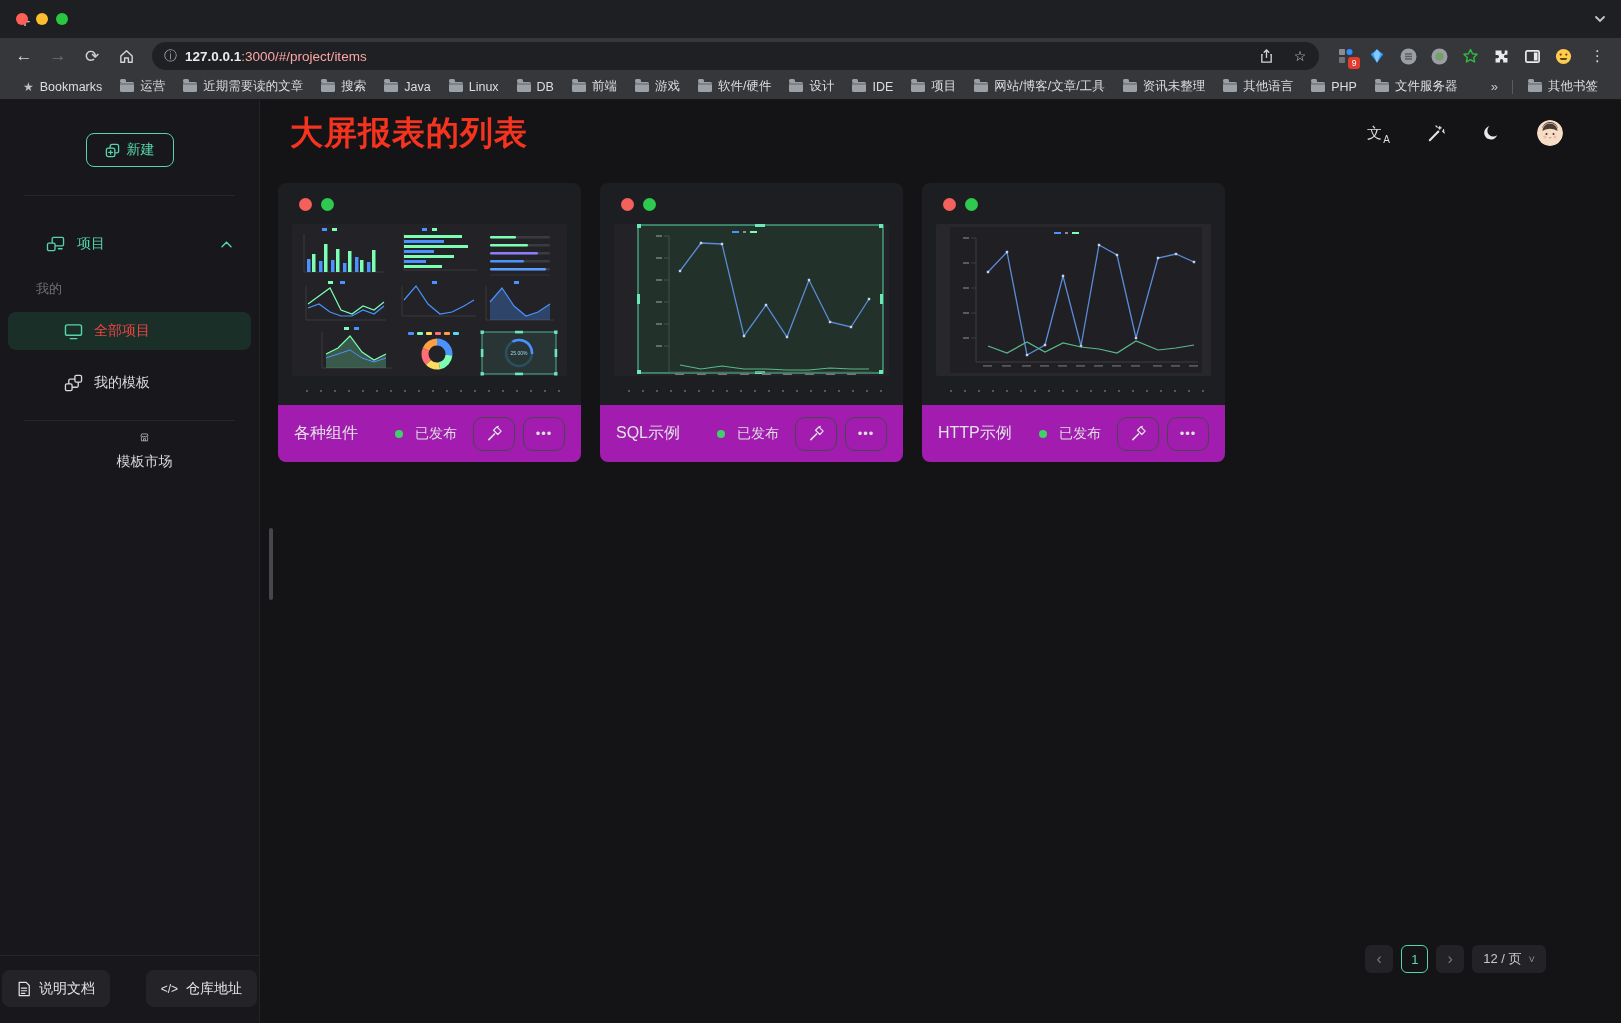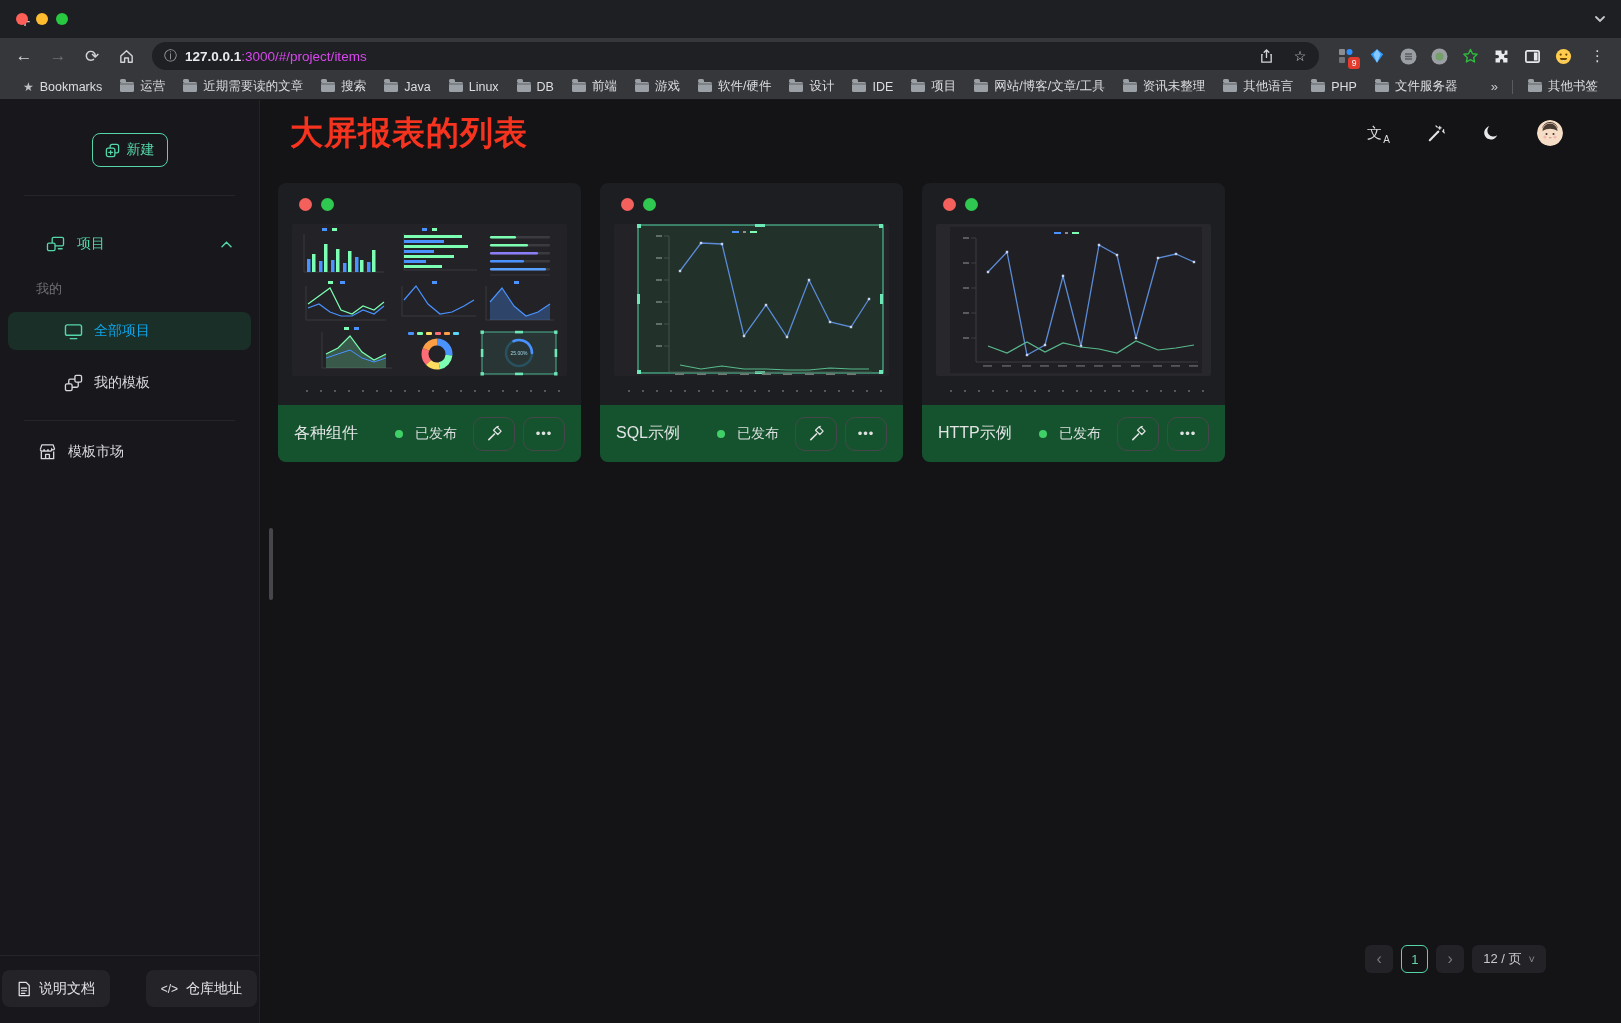--- a/index.html
+++ b/index.html
@@ -20,21 +20,21 @@
   .tabsearch svg { display:block; }
 
   .toolbar { height:36px; background:#36373b; display:flex; align-items:center; padding:0 10px; gap:6px; }
   .nav-ic { width:28px; height:28px; display:flex; align-items:center; justify-content:center;
     color:#d3d4d6; font-size:17px; border-radius:50%; }
   .nav-ic.dis { color:#6e7073; }
   .urlbar { flex:1; height:28px; background:#1f2023; border-radius:14px; display:flex; align-items:center;
     padding:0 6px 0 12px; margin:0 6px; gap:8px; }
   .url-info { color:#9aa0a6; font-size:13px; }
   .url-text { font-size:13.5px; color:#e8eaed; }
-  .url-text .rest { color:#d946ef; }
+  .url-text .rest { color:#fca5a5; }
   .url-spacer { flex:1; }
   .pill-ic { color:#d3d4d6; width:26px; display:flex; justify-content:center; align-items:center; font-size:14px; }
   .exts { display:flex; align-items:center; gap:13px; padding:0 6px; }
   .ext { width:18px; height:18px; position:relative; display:flex; align-items:center; justify-content:center; }
   .badge { position:absolute; right:-5px; bottom:-4px; background:#e33b2e; color:#fff; font-size:8.5px;
     min-width:12px; height:12px; border-radius:3px; display:flex; align-items:center; justify-content:center; padding:0 2px; }
   .menu-dots { color:#d3d4d6; font-size:15px; padding:0 6px; }
 
   .bookmarks { height:26px; background:#36373b; display:flex; align-items:center; padding:0 14px;
     font-size:12.5px; color:#dcdee0; gap:0; border-bottom:1px solid #17181a; }
@@ -43,30 +43,30 @@
   .folder { width:14px; height:10px; background:#9aa0a6; border-radius:1.5px; position:relative; flex:none; }
   .folder::before { content:""; position:absolute; top:-2.5px; left:0; width:6px; height:3px; background:#9aa0a6; border-radius:1.5px 1.5px 0 0; }
   .folder::after { content:""; position:absolute; top:1.5px; left:0; right:0; height:1.5px; background:#7c8186; }
   .bm-overflow { color:#c7c8ca; padding:0 8px; font-size:13px; }
   .bm-sep { width:1px; height:14px; background:#5a5b5f; margin:0 6px; }
   .bm-right { margin-left:auto; display:flex; align-items:center; }
 
   
   .app { height:923px; display:flex; }
   .sidebar { width:260px; background:#18181c; border-right:1px solid #232327; position:relative; flex:none; }
-  .new-btn { margin:33px auto 0; width:76px; height:34px; border:1px solid #54d6a8; border-radius:8px;
+  .new-btn { margin:33px auto 0; width:88px; height:34px; border:1px solid #54d6a8; border-radius:8px;
     color:#54d6a8; display:flex; align-items:center; justify-content:center; gap:7px; font-size:14px; }
   .sb-divider { height:1px; background:#26262a; margin:28px 24px; }
   .group-row { display:flex; align-items:center; height:40px; padding:0 26px 0 46px; color:#54d6a8; font-size:14px; gap:12px; }
   .group-row .spacer { flex:1; }
   .sub-label { padding-left:36px; color:#6f7074; font-size:13px; margin-top:16px; }
   .menu-item { height:38px; margin:14px 8px 0; border-radius:8px; display:flex; align-items:center;
     padding-left:56px; gap:11px; color:#d8d9dc; font-size:14px; }
-  .menu-item.active { background:#1b2f29; color:#0ea5e9; }
-  .menu-item.root { padding-left:30px; margin-top:12px; }
+  .menu-item.active { background:#1b2f29; color:#ef4444; }
+  .menu-item.root { padding-left:30px; margin-top:12px;flex-direction:column; }
   .sidebar-footer { position:absolute; left:0; right:0; bottom:0; border-top:1px solid #26262a;
     display:flex; justify-content:space-between; padding:14px 2px 16px; }
   .foot-btn { background:#242428; border-radius:8px; height:37px; display:flex; align-items:center;
     gap:8px; padding:0 15px; color:#e2e3e5; font-size:14px; }
 
   .main { flex:1; position:relative; }
   .scroll-thumb { position:absolute; left:9px; top:428px; width:4px; height:72px; background:#47474b; border-radius:2px; }
   .main-header { height:66px; display:flex; align-items:center; padding:0 0 0 30px; }
   .page-title { font-size:33px; color:#f5331e; letter-spacing:1px; }
   .header-actions { margin-left:auto; display:flex; align-items:center; gap:37px; margin-right:58px; }
@@ -78,21 +78,21 @@
   .cards { display:flex; gap:19px; padding:17px 0 0 18px; }
   .card { width:303px; height:279px; background:#1d1e21; border-radius:8px; position:relative; }
   .card-dots { display:flex; gap:9px; padding:15px 0 0 21px; }
   .cdot { width:13px; height:13px; border-radius:50%; }
   .cdot.r { background:#f4605b; } .cdot.g { background:#2fc850; }
   .thumb { margin:13px 14px 0; height:152px; border-radius:2px; background:#232327; position:relative; overflow:hidden; }
   .thumb svg { display:block; }
   .dotted-sep { margin:12px 20px 0; height:4px;
     background-image:radial-gradient(circle, #56565b 1.1px, transparent 1.3px);
     background-size:14px 4px; background-repeat:repeat-x; background-position:2px 1px; }
-  .card-footer { position:absolute; left:0; right:0; bottom:0; height:57px; background:#14532d;
+  .card-footer { position:absolute; left:0; right:0; bottom:0; height:57px; background:#a21caf;
     border-radius:0 0 8px 8px; display:flex; align-items:center; padding:0 16px; }
   .card-name { color:#e3e4e6; font-size:16px; }
   .status { margin-left:auto; display:flex; align-items:center; gap:12px; margin-right:8px; }
   .status-dot { width:8px; height:8px; border-radius:50%; background:#3fd068; }
   .status-text { color:#dcdee0; font-size:14px; }
   .icon-btn { width:42px; height:34px; border:1px solid #47474b; border-radius:10px; margin-left:8px;
     display:flex; align-items:center; justify-content:center; color:#dfe0e2; font-size:13px; letter-spacing:1px; }
 
   .pagination { position:absolute; right:75px; bottom:50px; display:flex; align-items:center; gap:8px; }
   .pg-btn { width:28px; height:28px; background:#232327; border-radius:6px; color:#77787c; font-size:16px;

